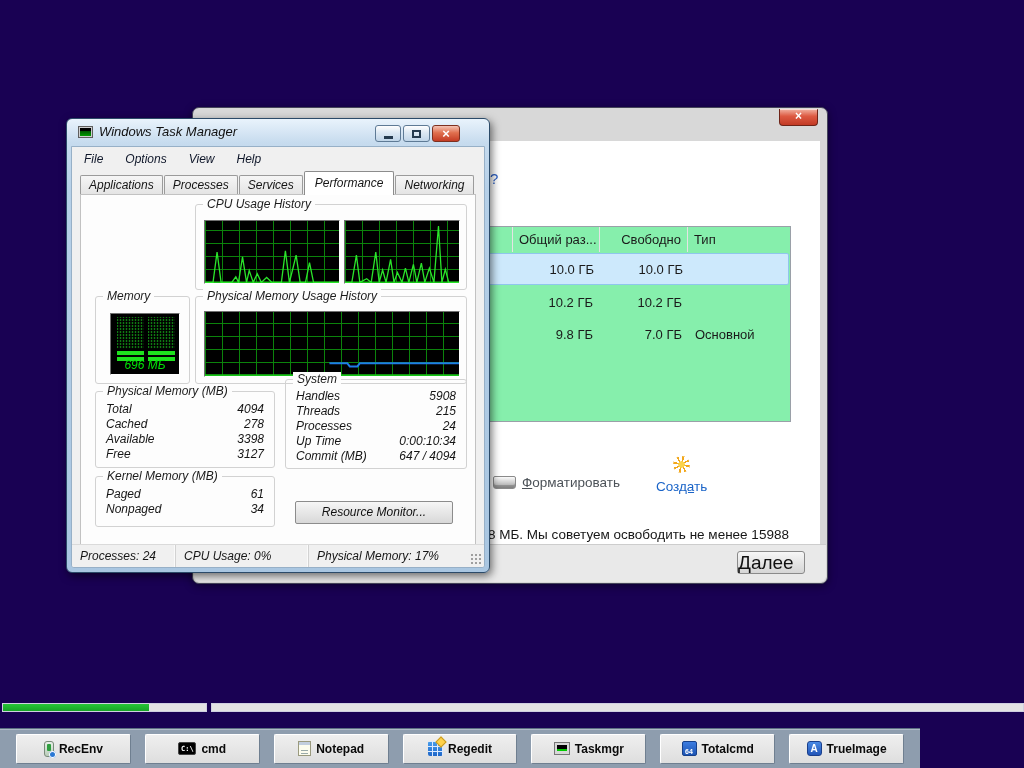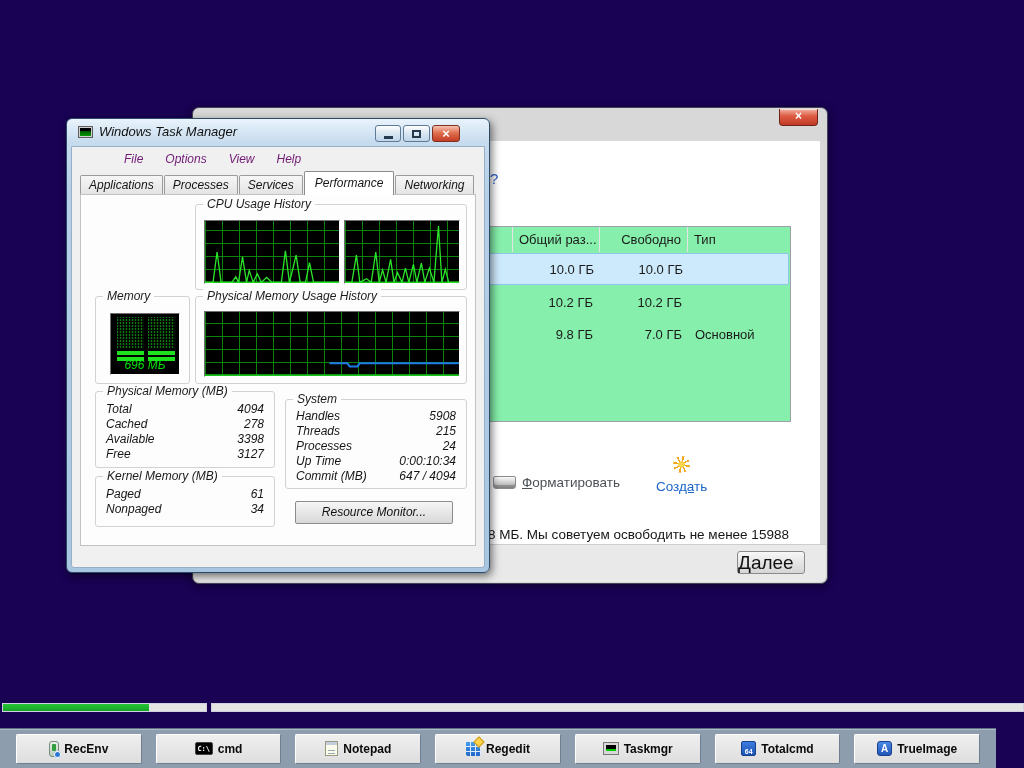--- a/index.html
+++ b/index.html
@@ -66,40 +66,40 @@
   .cap{position:absolute;top:6px;height:17px;border:1px solid #5e7a95;border-radius:3px;
     display:flex;align-items:center;justify-content:center;}
   .cap-min{right:88px;width:26px;background:linear-gradient(#fefefe,#dce8f3 45%,#c0d5e8);}
   .cap-max{right:59px;width:27px;background:linear-gradient(#fefefe,#dce8f3 45%,#c0d5e8);}
   .cap-close{right:29px;width:28px;background:linear-gradient(#f4c3b4,#e0704f 45%,#c43c24);
     color:#fff;font-weight:bold;font-size:13px;border-color:#7d3020;}
   .glyph-min{width:9px;height:3px;background:#253a4e;margin-top:7px;}
   .glyph-max{width:9px;height:8px;border:2px solid #253a4e;}
   .tm-client{position:absolute;left:4px;right:4px;top:27px;bottom:4px;background:#f0f0f0;
     border:1px solid #97b0c7;border-radius:0 0 3px 3px;overflow:hidden;}
-  .tm-menu{position:absolute;left:6px;top:3px;display:flex;gap:10px;font-size:12px;font-style:italic;color:#701a75;margin-left:40px;}
+  .tm-menu{position:absolute;left:6px;top:3px;display:flex;gap:10px;font-size:12px;font-style:italic;color:#0f172a;}
   .tm-menu span{padding:2px 6px;}
   .tm-tabs{position:absolute;left:8px;top:24px;height:24px;display:flex;align-items:flex-end;}
   .tab{font-size:12px;font-style:italic;color:#151515;padding:0 8px;height:20px;line-height:19px;
     background:linear-gradient(#f6f6f6,#e3e3e3);border:1px solid #9b9b9b;border-bottom:none;
     border-radius:2px 2px 0 0;margin-right:1px;}
   .tab.active{height:24px;line-height:23px;background:#fff;border-color:#8c8c8c;padding:0 10px;
     position:relative;z-index:3;}
   .tm-page{position:absolute;left:8px;right:8px;top:47px;height:352px;background:#fdfdfd;
     border:1px solid #c2c2c2;}
   .grp{position:absolute;border:1px solid #d2d2d2;border-radius:3px;}
   .grp-label{position:absolute;top:-8px;left:7px;background:#fdfdfd;padding:0 4px;
     font-size:12px;font-style:italic;color:#1c1c1c;white-space:nowrap;}
   .grp-cpu{left:14px;top:9px;width:95px;height:86px;}
   .grp-cpuh{left:114px;top:9px;width:272px;height:86px;}
   .grp-mem{left:14px;top:101px;width:95px;height:88px;}
   .grp-memh{left:114px;top:101px;width:272px;height:88px;}
   .grp-pm{left:14px;top:196px;width:180px;height:77px;}
   .grp-km{left:14px;top:281px;width:180px;height:51px;}
-  .grp-sys{left:204px;top:204px;width:182px;height:90px;}
+  .grp-sys{left:204px;top:184px;width:182px;height:90px;}
   .led{position:absolute;left:14px;top:16px;width:70px;height:62px;background:#000;
     border:1px solid;border-color:#707070 #ffffff #ffffff #707070;}
   .dither{position:absolute;width:27px;
     background-image:repeating-linear-gradient(0deg,rgba(0,0,0,.95) 0 1px,rgba(0,0,0,0) 1px 3px),
       repeating-linear-gradient(90deg,#0f7a12 0 1px,rgba(4,28,4,.9) 1px 3px);}
   .dither.c1{left:6px;} .dither.c2{left:37px;}
   .led-line{position:absolute;height:2px;width:27px;background:#00d800;}
   .led-bar{position:absolute;height:4px;width:27px;background:#1ee21e;}
   .led-value{position:absolute;left:0;right:0;bottom:2px;text-align:center;color:#00e206;
     font-size:12px;font-style:italic;}
@@ -125,21 +125,21 @@
 
   
   .prog-track{position:absolute;top:703px;height:9px;background:#e3e3e3;
     border:1px solid #cfcfe0;z-index:3;}
   .prog-left{left:2px;width:205px;}
   .prog-right{left:211px;width:813px;}
   .prog-fill{position:absolute;left:0;top:0;bottom:0;width:146px;
     background:linear-gradient(#27c437,#17a326);}
 
   
-  #taskbar{position:absolute;left:0;bottom:0;width:996px;height:40px;background:#8e9dae;
+  #taskbar{position:absolute;left:0;bottom:0;width:920px;height:40px;background:#8e9dae;
     border-top:1px solid #5d6f83;box-shadow:inset 0 1px 0 #aebac8;z-index:20;
     display:flex;align-items:center;padding:0 16px;gap:14px;}
   .tb-btn{flex:1;height:30px;background:linear-gradient(#efefef,#dedede);
     border:1px solid;border-color:#ffffff #6f7f90 #6f7f90 #ffffff;border-radius:2px;
     display:flex;align-items:center;justify-content:center;gap:5px;
     font-size:12px;font-weight:bold;color:#0a0a0a;}
   .tb-ico{display:inline-flex;align-items:center;justify-content:center;flex:none;}
   .ico-recenv{width:10px;height:16px;border:1px solid #7a8a7a;border-radius:3px;
     background:linear-gradient(#e8f0e8,#b9ccb9);position:relative;}
   .ico-recenv::before{content:"";position:absolute;left:2px;top:2px;width:4px;height:7px;
@@ -354,20 +354,26 @@
             </div>
           <div class="kv" style="top:69px;">
               <span>Commit (MB)</span>
               <span>647 / 4094</span>
             </div>
         </div>
 
         <div class="btn-resource">Resource Monitor...</div>
       </div>
 
+      <div class="tm-status">
+        <div class="st-cell st-1">Processes: 24</div>
+        <div class="st-cell st-2">CPU Usage: 0%</div>
+        <div class="st-cell st-3">Physical Memory: 17%</div>
+        <div class="grip"></div>
+      </div>
     </div>
   </div>
 
   <div class="prog-track prog-left">
     <div class="prog-fill"></div>
   </div>
   <div class="prog-track prog-right"></div>
 
   <div id="taskbar">
     <div class="tb-btn">

